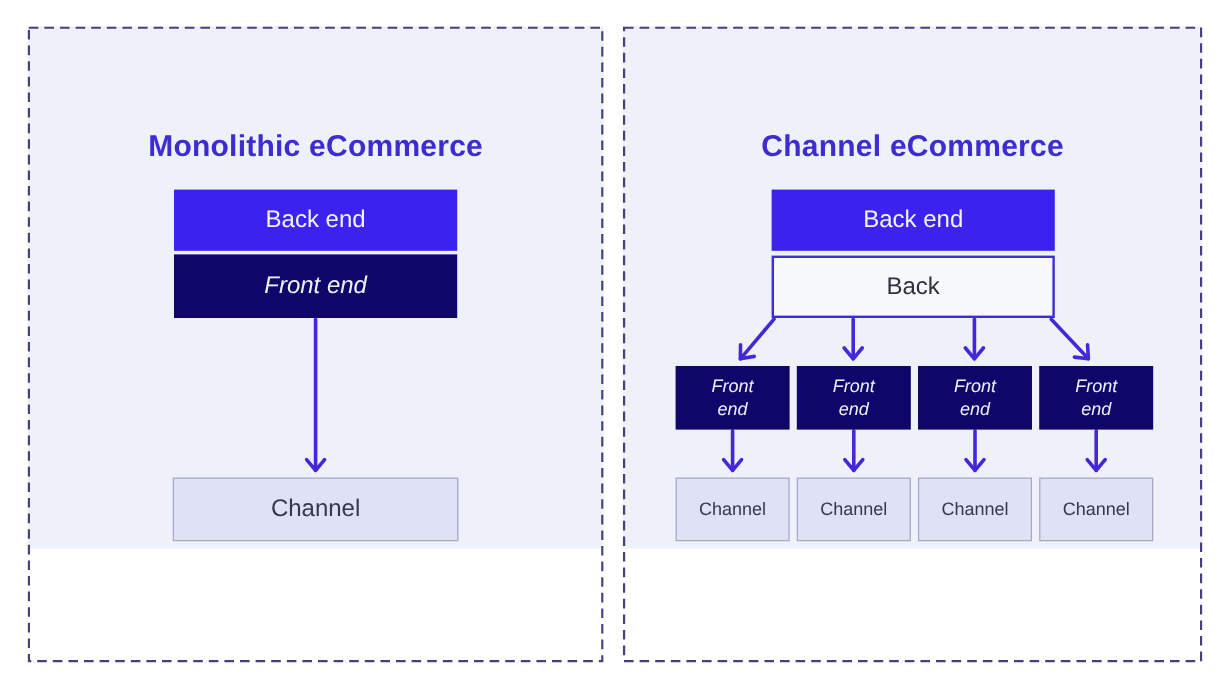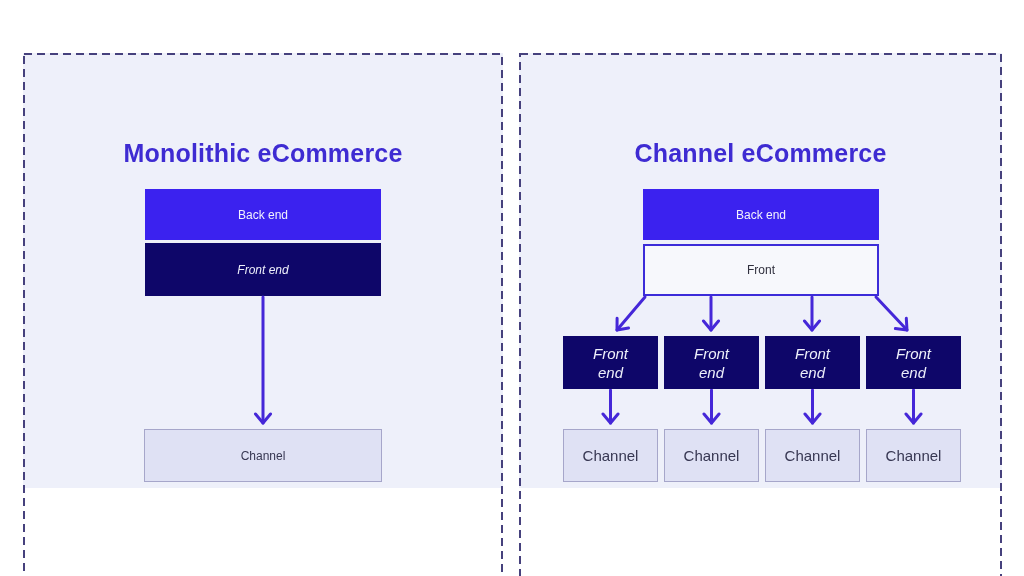--- a/index.html
+++ b/index.html
@@ -13,21 +13,20 @@
     width: 1024px;
     height: 576px;
     background: var(--page-bg, #ffffff);
     overflow: hidden;
   }
   .panel {
     position: absolute;
     top: 22px;
     height: 435px;
     background: var(--panel-bg, #eef0fa);
-    margin-top: 31px;
   }
   .panel-left  { left: 23px;  width: 480px; }
   .panel-right { left: 519px; width: 483px; }
   .panel-border-svg {
     position: absolute;
     inset: 0;
     pointer-events: none;
   }
   .panel-border-rect {
     fill: none;
@@ -48,21 +47,21 @@
     color: var(--title-text, #3e2bd2);
     letter-spacing: 0.2px;
   }
   .node {
     position: absolute;
     display: flex;
     align-items: center;
     justify-content: center;
     text-align: center;
     box-sizing: border-box;
-    font-size: 12px;
+    font-size: 20px;
   }
   .node-backend {
     background: var(--back-end-fill, #3b22ef);
     color: var(--back-end-text, #f2f2fd);
   }
   .node-frontend {
     background: var(--front-end-fill, #0e0669);
     color: var(--front-end-text, #eef0fb);
     font-style: italic;
   }
@@ -154,21 +153,21 @@
       <rect class="panel-border-rect" x="1" y="1" width="481" height="528"></rect>
     </svg>
 
     <h2 class="panel-title">Channel eCommerce</h2>
 
     <div class="node node-backend wide backend-pos">
       <span>Back end</span>
     </div>
 
     <div class="node node-apis wide apis-pos">
-      <span>Front</span>
+      <span>Back</span>
     </div>
 
     <svg class="connectors" width="483" height="530">
       <defs>
         <marker id="ah-right" markerUnits="userSpaceOnUse" markerWidth="22" markerHeight="22" viewBox="-11 -11 22 22" refX="0" refY="0" orient="auto">
           <path class="arrow-head" d="M -9 -7.5 L 0 0 L -9 7.5"></path>
         </marker>
       </defs>
 
       <path class="arrow-line" d="M 126 244 L 98 277" marker-end="url(#ah-right)"></path>

